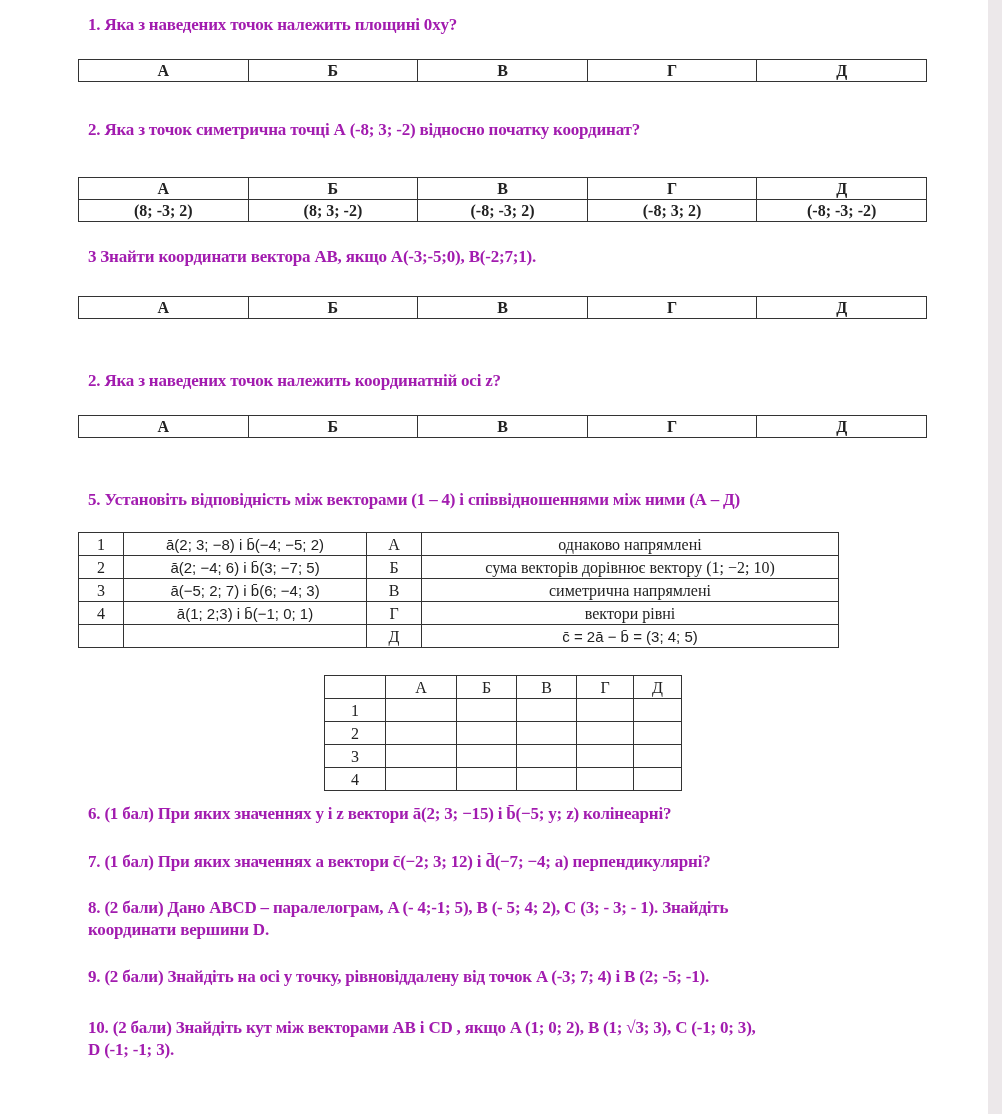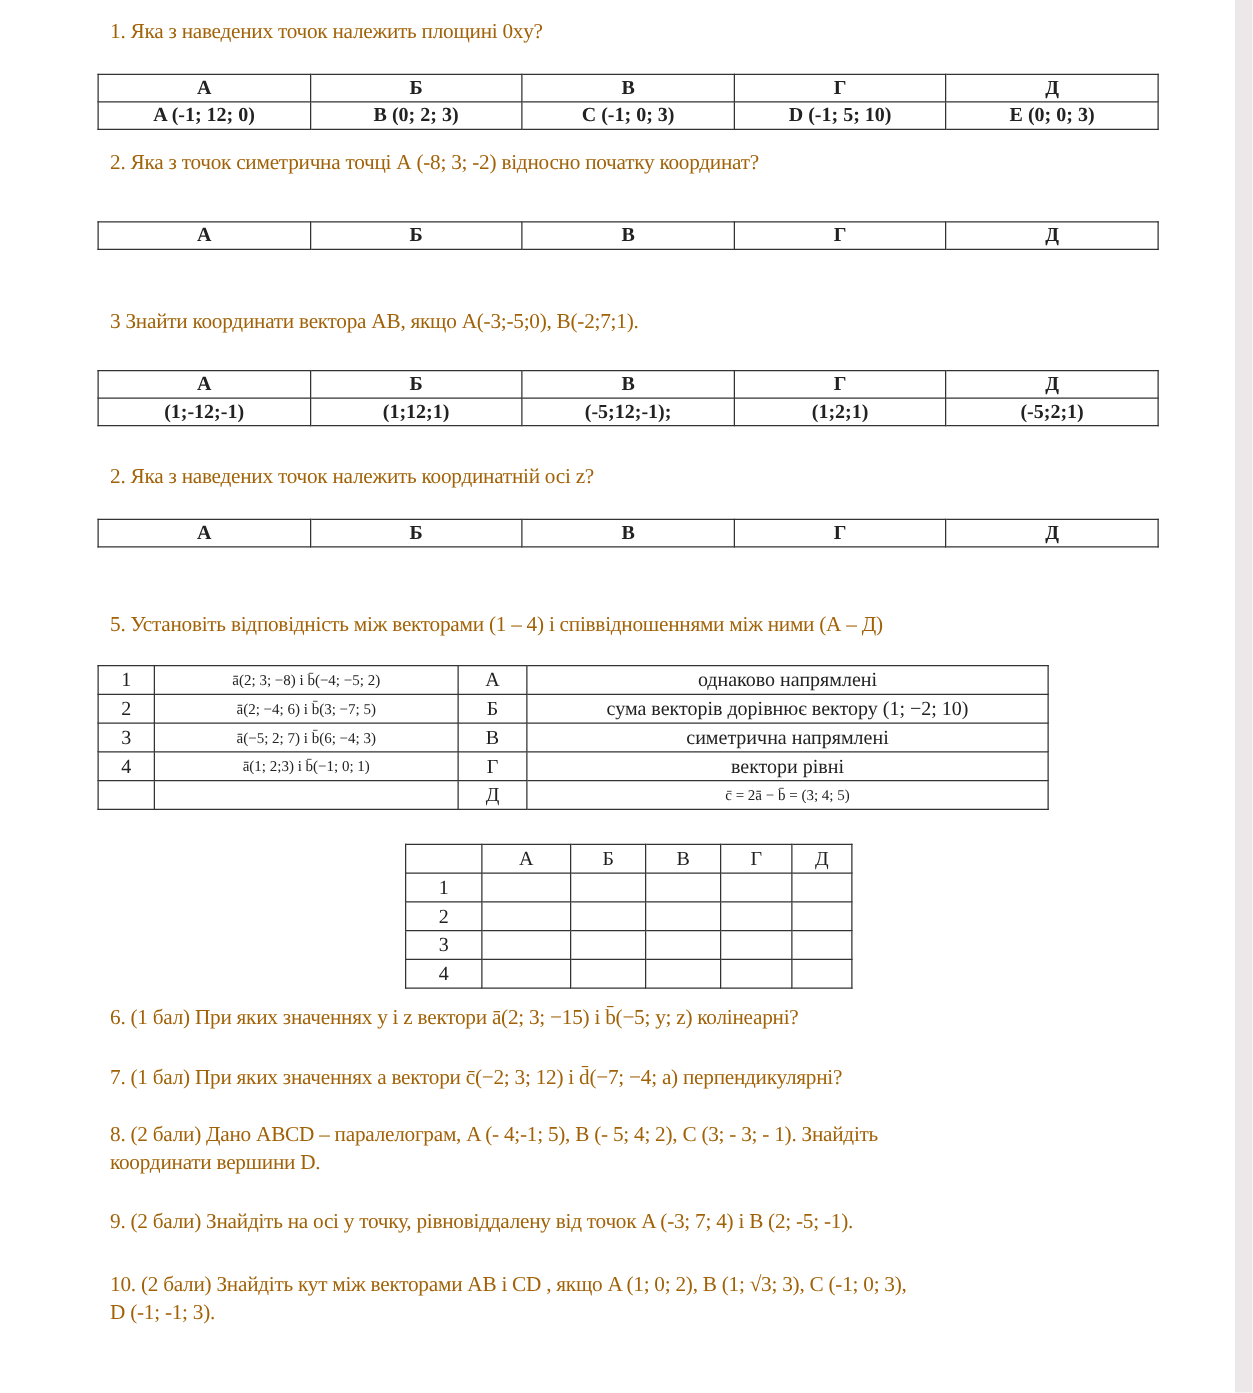--- a/index.html
+++ b/index.html
@@ -8,41 +8,41 @@
     background: #ffffff; color: #1a1a1a;
     font-family: "Liberation Serif", "DejaVu Serif", serif;
     position: relative;
   }
   .right-strip {
     position: absolute; top: 0; right: 0; width: 14px; height: 100%;
     background: #ece8ea;
   }
   .q {
     position: absolute; left: 88px; font-size: 17px; line-height: 21px;
-    font-weight: normal; letter-spacing: -0.2px; color: #a16207;
+    font-weight: bold; letter-spacing: -0.2px; color: #a21caf;
   }
   table.ans {
     position: absolute; left: 78px; width: 849px;
     border-collapse: collapse; table-layout: fixed;
     font-size: 16px; font-weight: bold; color: #222;
   }
   table.ans td {
     border: 1.5px solid #333; text-align: center;
     height: 21px; padding: 0; line-height: 20px;
   }
   table.match {
     position: absolute; left: 78px; top: 532px; width: 760px;
     border-collapse: collapse; table-layout: fixed;
     font-size: 16px; color: #222;
   }
   table.match td {
     border: 1.5px solid #333; height: 22px; padding: 0; line-height: 21px;
     text-align: center;
   }
-  table.match td.math { font-family: Liberation Serif, serif; font-size: 12px; }
+  table.match td.math { font-family: Liberation Sans, sans-serif; font-size: 15px; }
   table.grid {
     position: absolute; left: 324px; top: 675px; width: 357px;
     border-collapse: collapse; table-layout: fixed;
     font-size: 16px; color: #222;
   }
   table.grid td {
     border: 1.5px solid #333; height: 22px; padding: 0; line-height: 21px; text-align: center;
   }
 </style>
 </head>
@@ -53,59 +53,52 @@
 <div class="q" style="top:14px">1. Яка з наведених точок належить площині 0xy?</div>
 <table class="ans" style="top:59px">
   <tbody>
       <tr>
     <td>А</td>
     <td>Б</td>
     <td>В</td>
     <td>Г</td>
     <td>Д</td>
   </tr>
-  <tr>
-    <td>A (-1; 12; 0)</td>
-    <td>B (0; 2; 3)</td>
-    <td>C (-1; 0; 3)</td>
-    <td>D (-1; 5; 10)</td>
-    <td>E (0; 0; 3)</td>
-  </tr>
 </tbody>
   </table>
 
 <div class="q" style="top:119px">2. Яка з точок симетрична точці А (-8; 3; -2) відносно початку координат?</div>
 <table class="ans" style="top:177px">
   <tbody>
       <tr>
     <td>А</td>
     <td>Б</td>
     <td>В</td>
     <td>Г</td>
     <td>Д</td>
   </tr>
+  <tr>
+    <td>(8; -3; 2)</td>
+    <td>(8; 3; -2)</td>
+    <td>(-8; -3; 2)</td>
+    <td>(-8; 3; 2)</td>
+    <td>(-8; -3; -2)</td>
+  </tr>
 </tbody>
   </table>
 
 <div class="q" style="top:246px">3 Знайти координати вектора АВ, якщо А(-3;-5;0), В(-2;7;1).</div>
 <table class="ans" style="top:296px">
   <tbody>
       <tr>
     <td>А</td>
     <td>Б</td>
     <td>В</td>
     <td>Г</td>
     <td>Д</td>
-  </tr>
-  <tr>
-    <td>(1;-12;-1)</td>
-    <td>(1;12;1)</td>
-    <td>(-5;12;-1);</td>
-    <td>(1;2;1)</td>
-    <td>(-5;2;1)</td>
   </tr>
 </tbody>
   </table>
 
 <div class="q" style="top:370px">2. Яка з наведених точок належить координатній осі z?</div>
 <table class="ans" style="top:415px">
   <tbody>
       <tr>
     <td>А</td>
     <td>Б</td>

